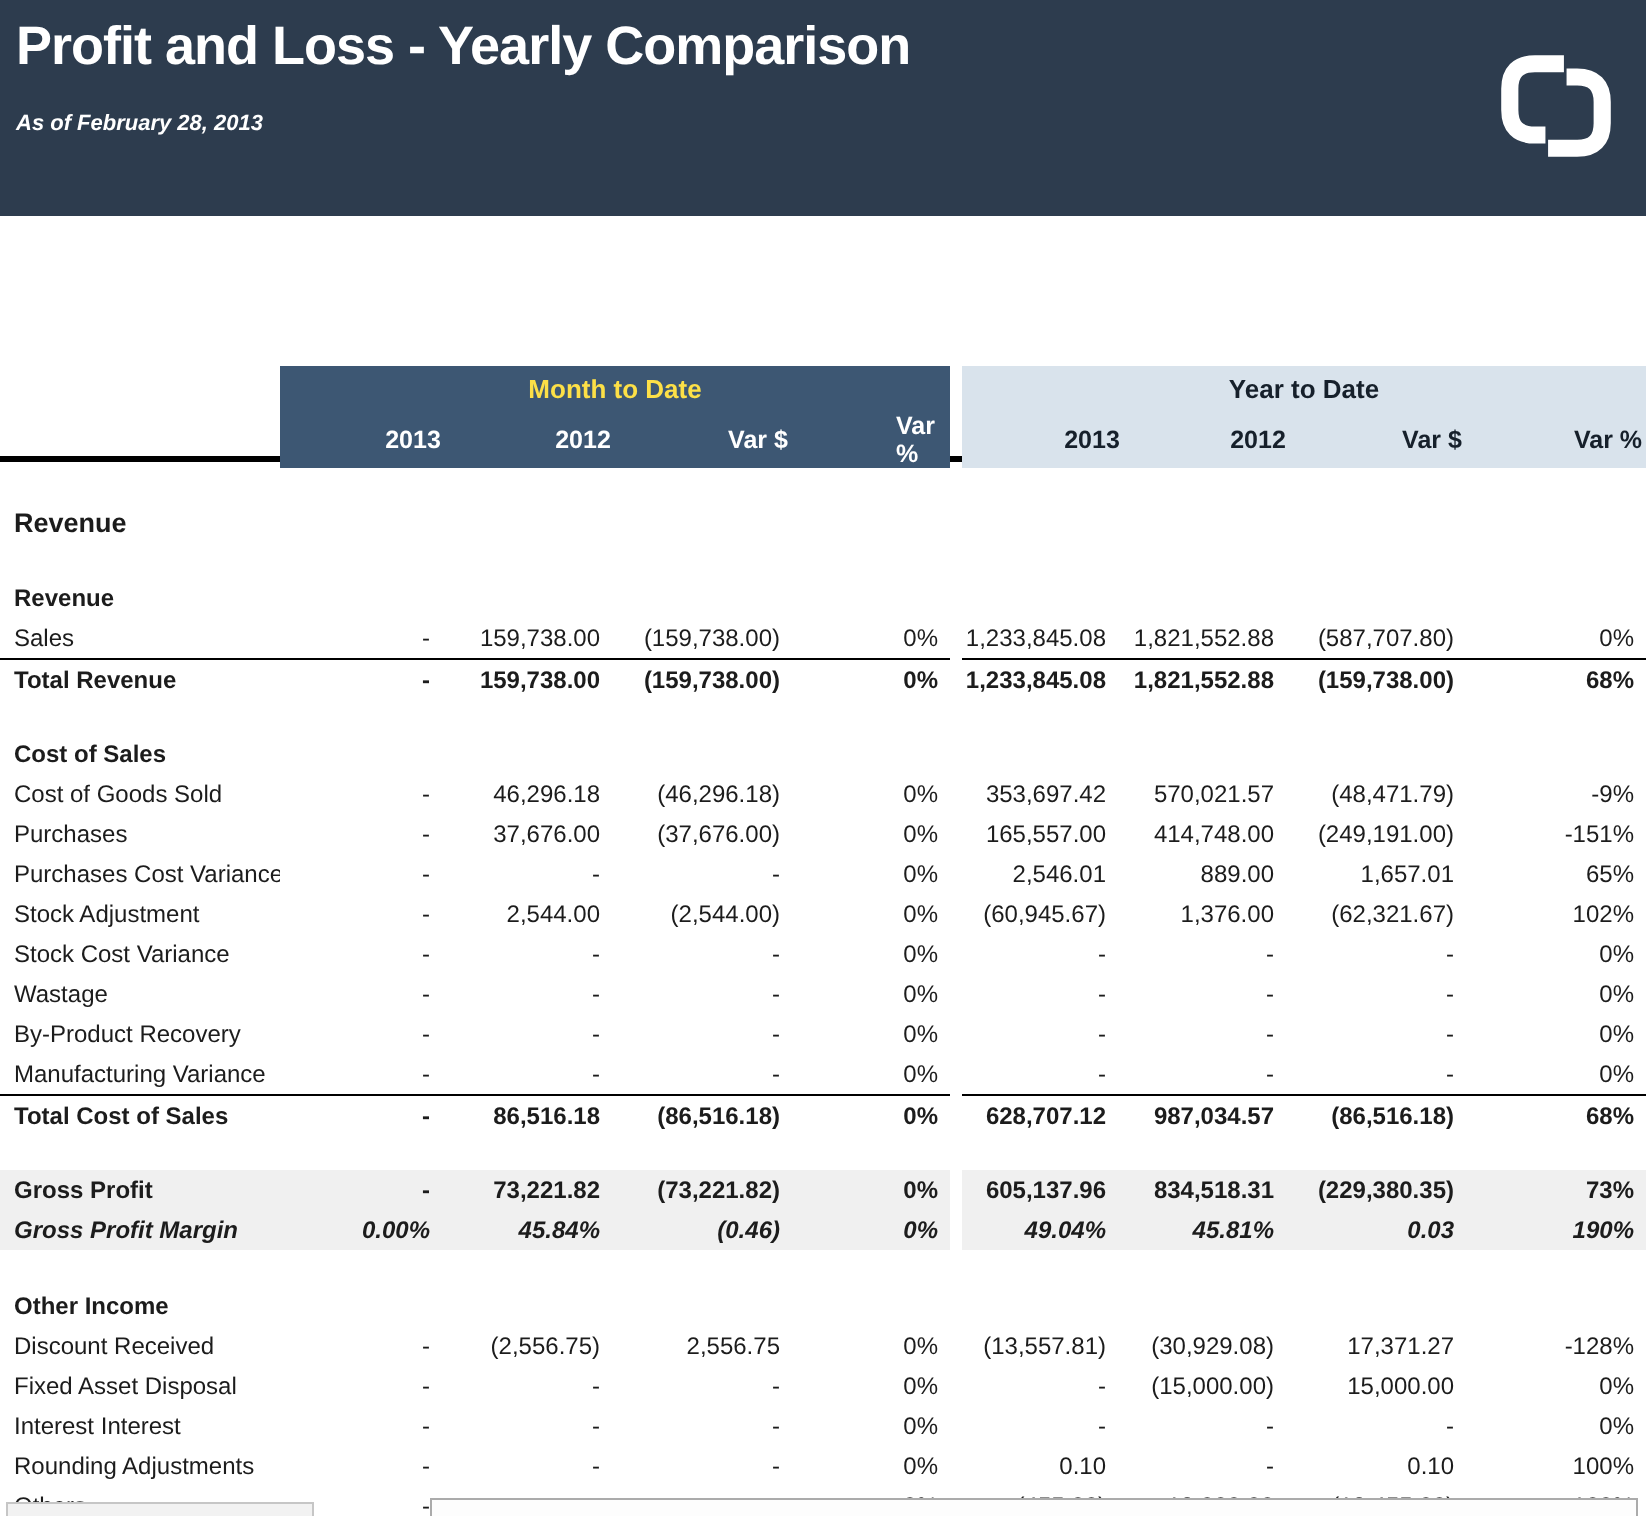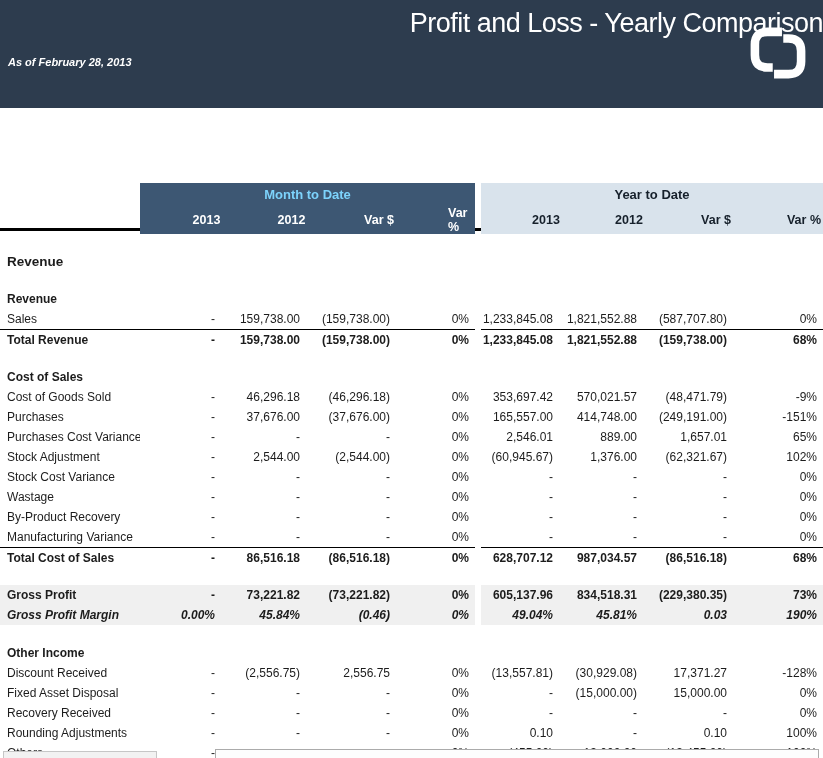--- a/index.html
+++ b/index.html
@@ -1,21 +1,21 @@
 <!DOCTYPE html>
 <html><head>
 <meta charset="utf-8">
 <style>
   html,body{margin:0;padding:0;background:#fff;}
   .page{position:relative;width:823px;height:758px;overflow:hidden;background:#fff;
         font-family:"Liberation Sans",sans-serif;color:#1c1c1c;}
 
   
   .banner{position:relative;width:823px;height:108px;background:#2d3c4e;color:#fff;box-sizing:border-box;}
-  .banner h1{margin:0;padding:8px 0 0 8px;font-size:27px;font-weight:400;letter-spacing:-0.5px;color:#fff;text-align:right;}
+  .banner h1{margin:0;padding:8px 0 0 8px;font-size:27px;font-weight:700;letter-spacing:-0.5px;color:#fff;}
   .banner .sub{font-style:italic;font-weight:700;font-size:11px;color:#fff;padding-left:8px;}
   .banner .sub1{margin-top:17px;}
   .banner .sub2{margin-top:10px;}
   .logo{position:absolute;top:13px;right:12px;width:66px;height:80px;}
 
   
   .table-area{margin-top:75px;}
   .trow,.hgrow,.hcrow{display:grid;
      grid-template-columns:140px 85px 85px 90px 75px 6px 82px 84px 90px 86px;}
   .hgrow{height:23px;}
@@ -59,21 +59,21 @@
           <path d="M56 18 H34 Q15 18 15 37 V53 Q15 72 34 72 H42"></path>
           <path d="M44 82 H66 Q85 82 85 63 V47 Q85 28 66 28 H58"></path>
         </g>
       </svg>
     </div>
   </div>
 
   <div class="table-area">
     <div class="hgrow">
       <div></div>
-      <div class="grp grp-mtd" id="grp-mtd" style="background: rgb(61, 87, 115); color: #7dd3fc;">Month to Date</div>
+      <div class="grp grp-mtd" id="grp-mtd" style="background: rgb(61, 87, 115); color: #fde047;">Month to Date</div>
       <div></div>
       <div class="grp grp-ytd" id="grp-ytd" style="background: rgb(217, 227, 236); color: rgb(22, 32, 43);">Year to Date</div>
     </div>
     <div class="hcrow" id="hcrow">
         <div></div>
         <div class="hcell" style="background: rgb(61, 87, 115); color: rgb(255, 255, 255);">2013</div>
         <div class="hcell" style="background: rgb(61, 87, 115); color: rgb(255, 255, 255);">2012</div>
         <div class="hcell" style="background: rgb(61, 87, 115); color: rgb(255, 255, 255);">Var $</div>
         <div class="hcell" style="background: rgb(61, 87, 115); color: rgb(255, 255, 255);">Var %</div>
         <div></div>
@@ -273,21 +273,21 @@
           <div class="c c-num n1">-</div>
           <div class="c c-num n2">-</div>
           <div class="c c-num n3">0%</div>
           <div class="c c-gap"></div>
           <div class="c c-num n0">-</div>
           <div class="c c-num n1">(15,000.00)</div>
           <div class="c c-num n2">15,000.00</div>
           <div class="c c-num n3">0%</div>
         </div>
         <div class="trow k-data">
-          <div class="c c-label">Recovery Received</div>
+          <div class="c c-label">Interest Interest</div>
           <div class="c c-num n0">-</div>
           <div class="c c-num n1">-</div>
           <div class="c c-num n2">-</div>
           <div class="c c-num n3">0%</div>
           <div class="c c-gap"></div>
           <div class="c c-num n0">-</div>
           <div class="c c-num n1">-</div>
           <div class="c c-num n2">-</div>
           <div class="c c-num n3">0%</div>
         </div>

